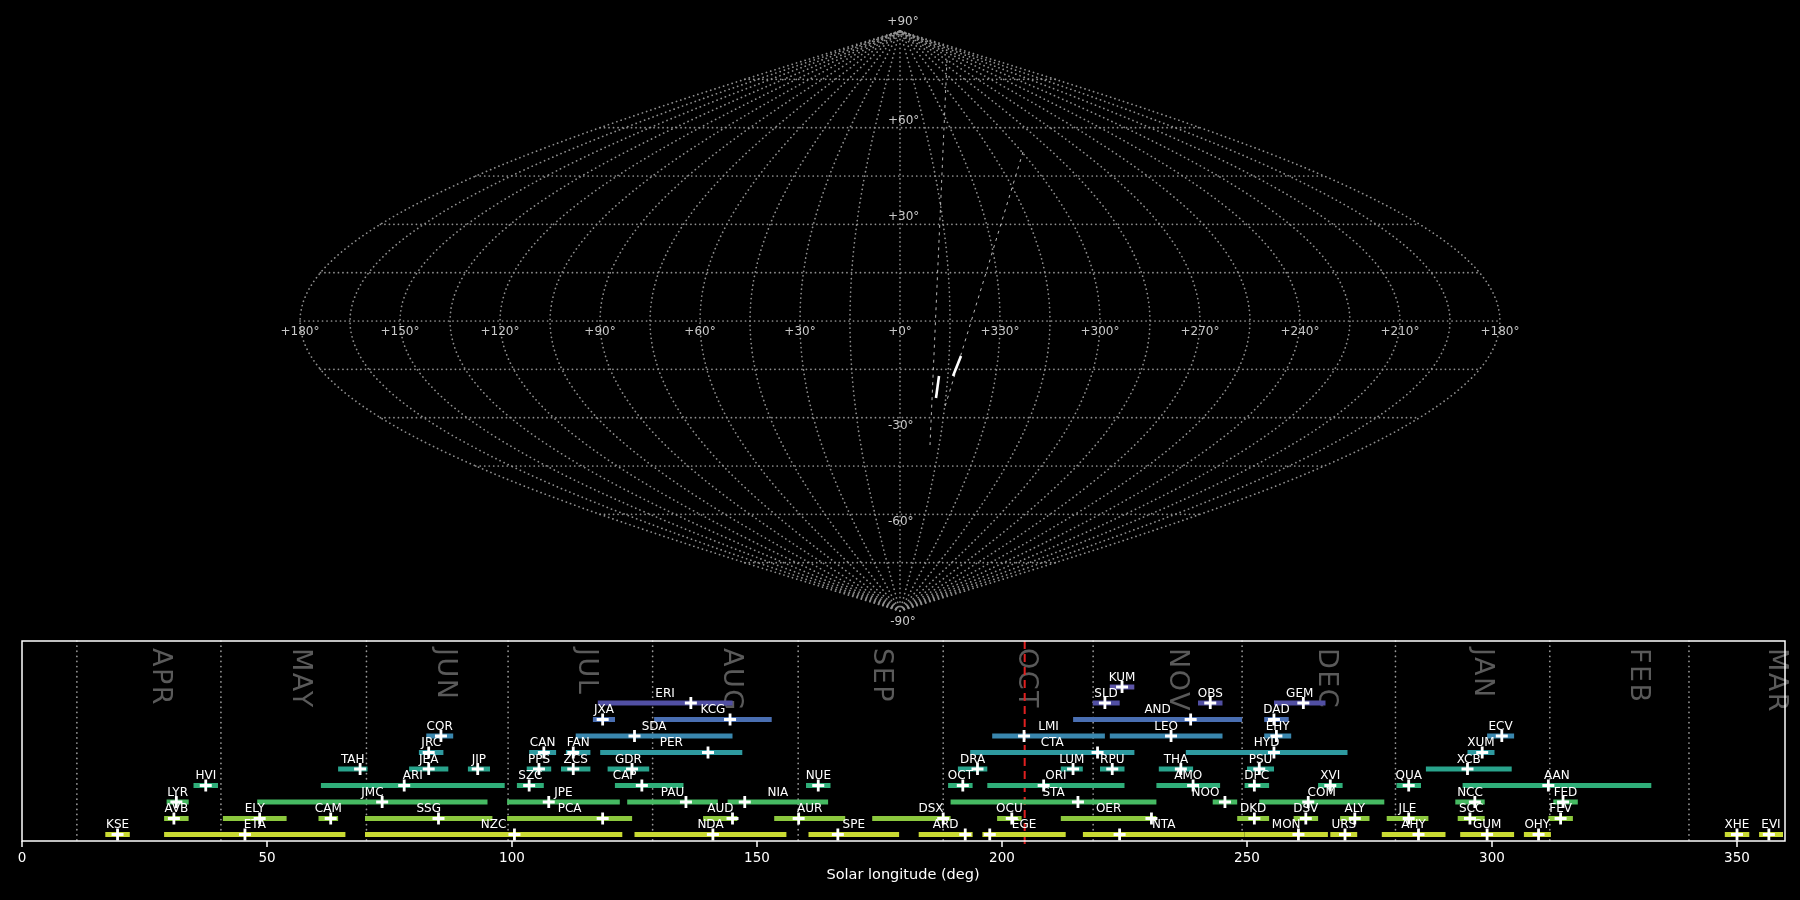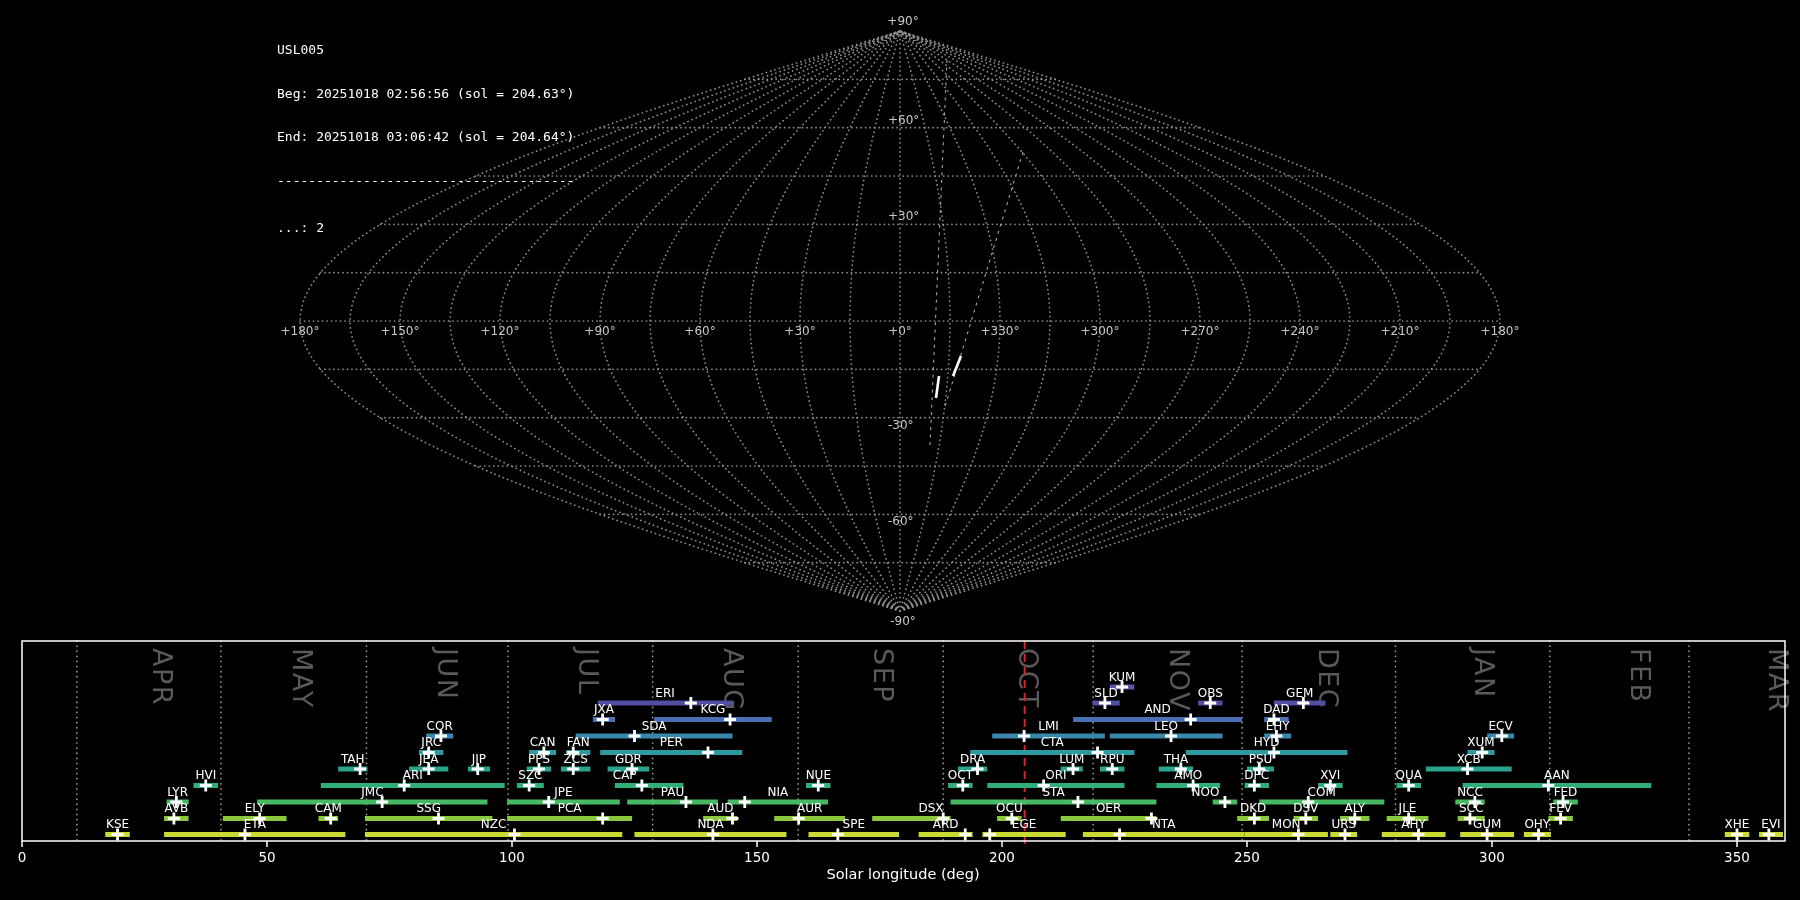--- a/index.html
+++ b/index.html
@@ -377,21 +377,14 @@
         <line x1="1247" y1="841" x2="1247" y2="847" stroke="#ffffff" stroke-width="1.5"></line>
         <text x="1247" y="862" fill="#ffffff" font-size="13.5" text-anchor="middle" font-family="&quot;DejaVu Sans&quot;,sans-serif">250</text>
         <line x1="1492" y1="841" x2="1492" y2="847" stroke="#ffffff" stroke-width="1.5"></line>
         <text x="1492" y="862" fill="#ffffff" font-size="13.5" text-anchor="middle" font-family="&quot;DejaVu Sans&quot;,sans-serif">300</text>
         <line x1="1737.0000000000002" y1="841" x2="1737.0000000000002" y2="847" stroke="#ffffff" stroke-width="1.5"></line>
         <text x="1737.0000000000002" y="862" fill="#ffffff" font-size="13.5" text-anchor="middle" font-family="&quot;DejaVu Sans&quot;,sans-serif">350</text>
         <text x="903" y="879" fill="#ffffff" font-size="14.5" text-anchor="middle" font-family="&quot;DejaVu Sans&quot;,sans-serif">Solar longitude (deg)</text>
       </g>
     </svg>
 
-  <div id="header-block">
-    <div>USL005</div>
-    <div>Beg: 20251018 02:56:56 (sol = 204.63°)</div>
-    <div>End: 20251018 03:06:42 (sol = 204.64°)</div>
-    <div>--------------------------------------</div>
-    <div class="count">...: 2</div>
-  </div>
 
 </div>
 
 </body></html>

